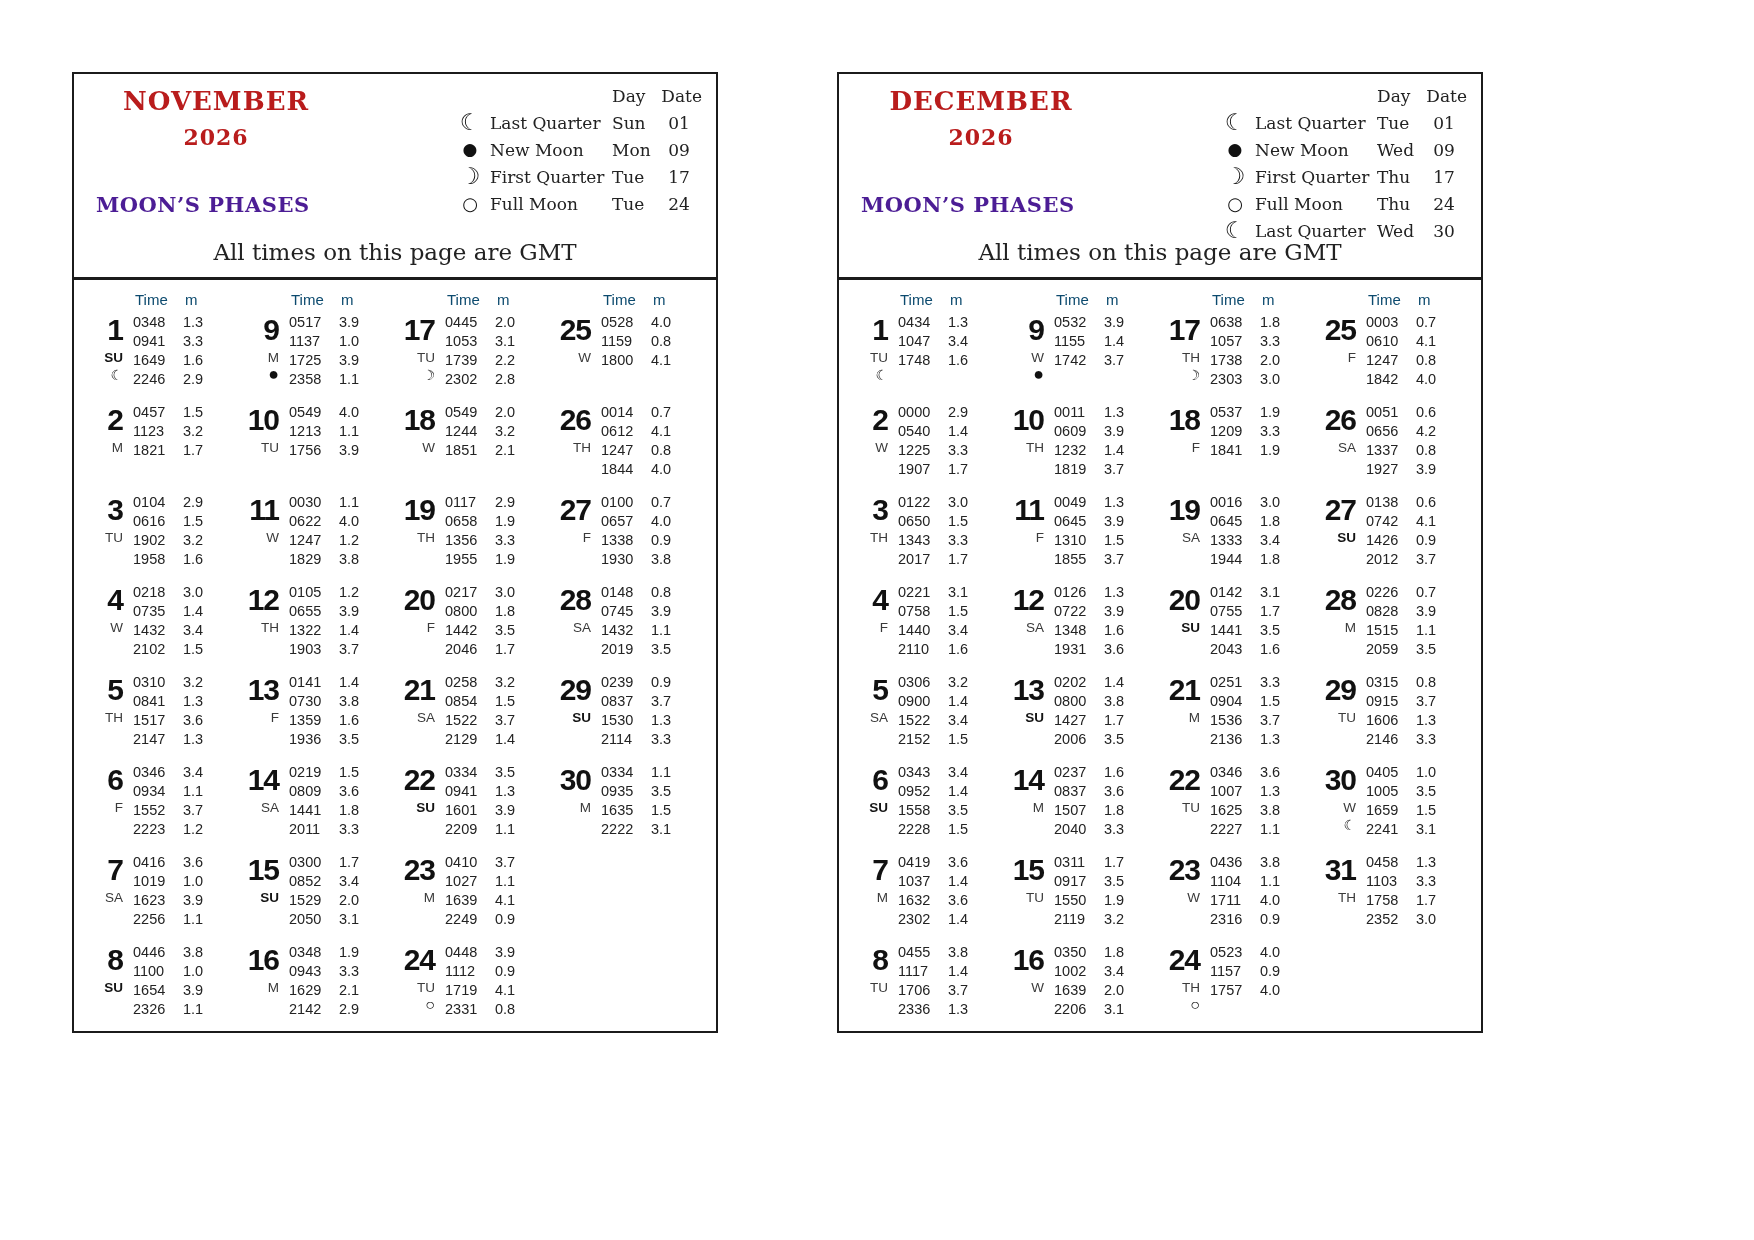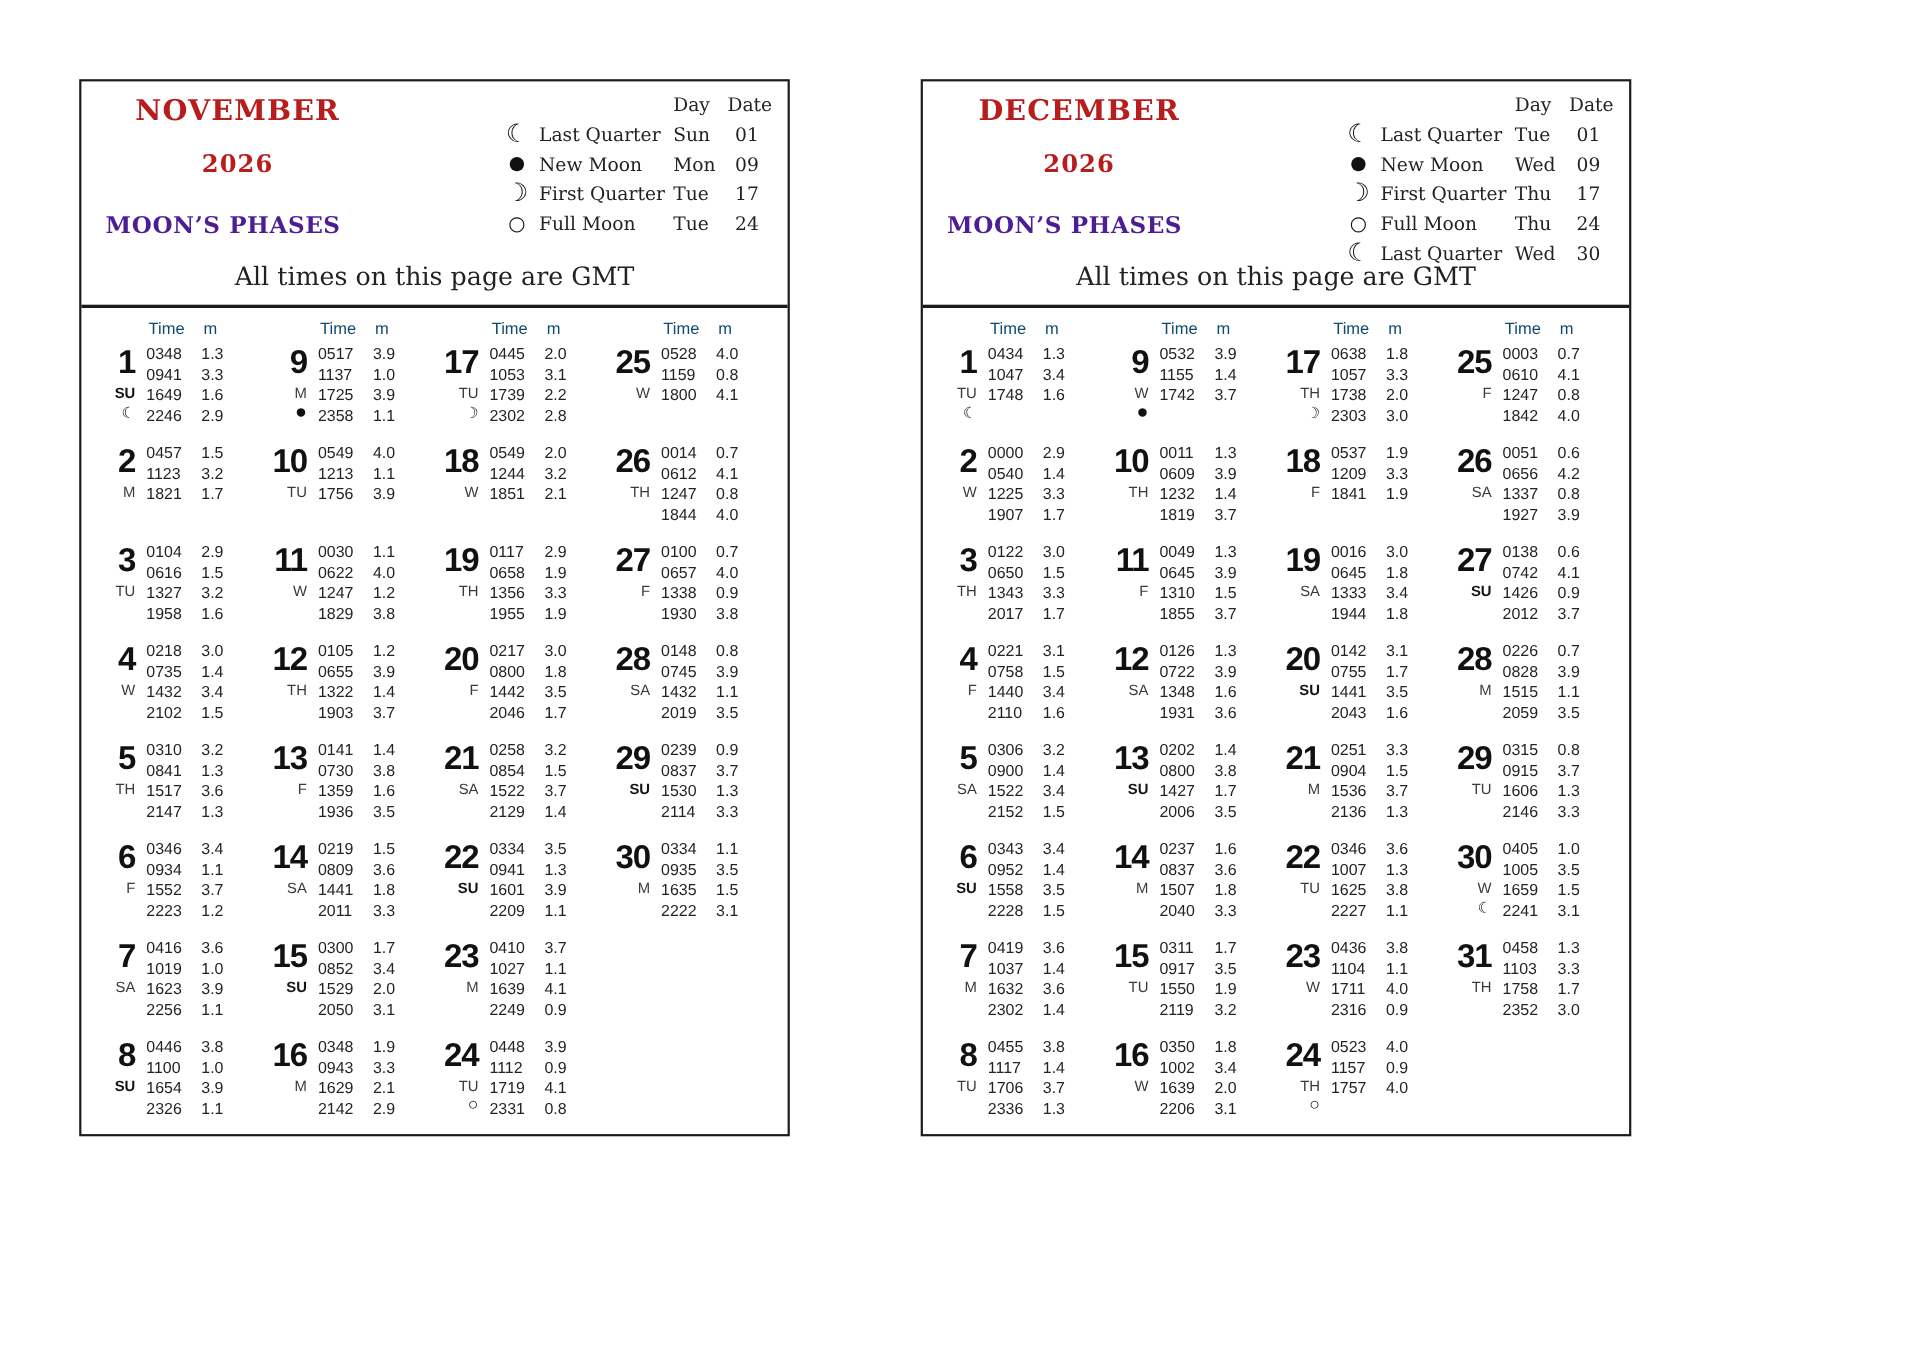--- a/index.html
+++ b/index.html
@@ -3,21 +3,21 @@
 <meta charset="utf-8">
 <style>
   *{box-sizing:border-box;margin:0;padding:0}
   html,body{width:1754px;height:1240px;background:#ffffff;font-family:"Liberation Sans",sans-serif;color:#1c1c1c}
   .panel{position:absolute;top:72px;width:646px;height:961px;border:2px solid #1b1b1b;background:#fff}
   .panel.p0{left:72px}
   .panel.p1{left:837px}
   .panel-header{position:relative;height:206px;border-bottom:3px solid #1b1b1b}
   .title-block{position:absolute;left:26px;top:12px;width:232px;text-align:center;font-family:"DejaVu Serif",serif;font-weight:700;color:#b91c1c}
   .month-name{font-size:26px;letter-spacing:1px}
-  .month-year{font-size:22px;margin-top:20px;letter-spacing:1px}
+  .month-year{font-size:22px;margin-top:8px;letter-spacing:1px}
   .phases-heading{position:absolute;left:22px;top:118px;font-family:"DejaVu Serif",serif;font-weight:700;font-size:21px;letter-spacing:.5px;color:#4c1d95}
   .legend{position:absolute;right:12px;top:8px;display:grid;grid-template-columns:36px 122px 50px 44px;grid-auto-rows:27px;align-items:center;font-family:"DejaVu Serif",serif;font-size:17px;color:#222}
   .legend-head,.legend-row{display:contents}
   .lh{color:#222}
   .legend-sym{text-align:center;line-height:1;color:#111}
   .legend-sym.g-last-quarter,.legend-sym.g-first-quarter{font-size:23px}
   .legend-sym.g-new-moon{font-size:17px}
   .legend-sym.g-full-moon{font-size:18px}
   .legend-label{padding-left:2px}
   .legend-day{padding-left:2px}
@@ -125,21 +125,21 @@
           <div class="day-tides">
             <div class="tide-row">
               <span class="tt">0104</span>
               <span class="tm">2.9</span>
             </div>
             <div class="tide-row">
               <span class="tt">0616</span>
               <span class="tm">1.5</span>
             </div>
             <div class="tide-row">
-              <span class="tt">1327</span>
+              <span class="tt">1902</span>
               <span class="tm">3.2</span>
             </div>
             <div class="tide-row">
               <span class="tt">1958</span>
               <span class="tm">1.6</span>
             </div>
           </div>
         </div>
         <div class="day-slot">
           <div class="day-left">

